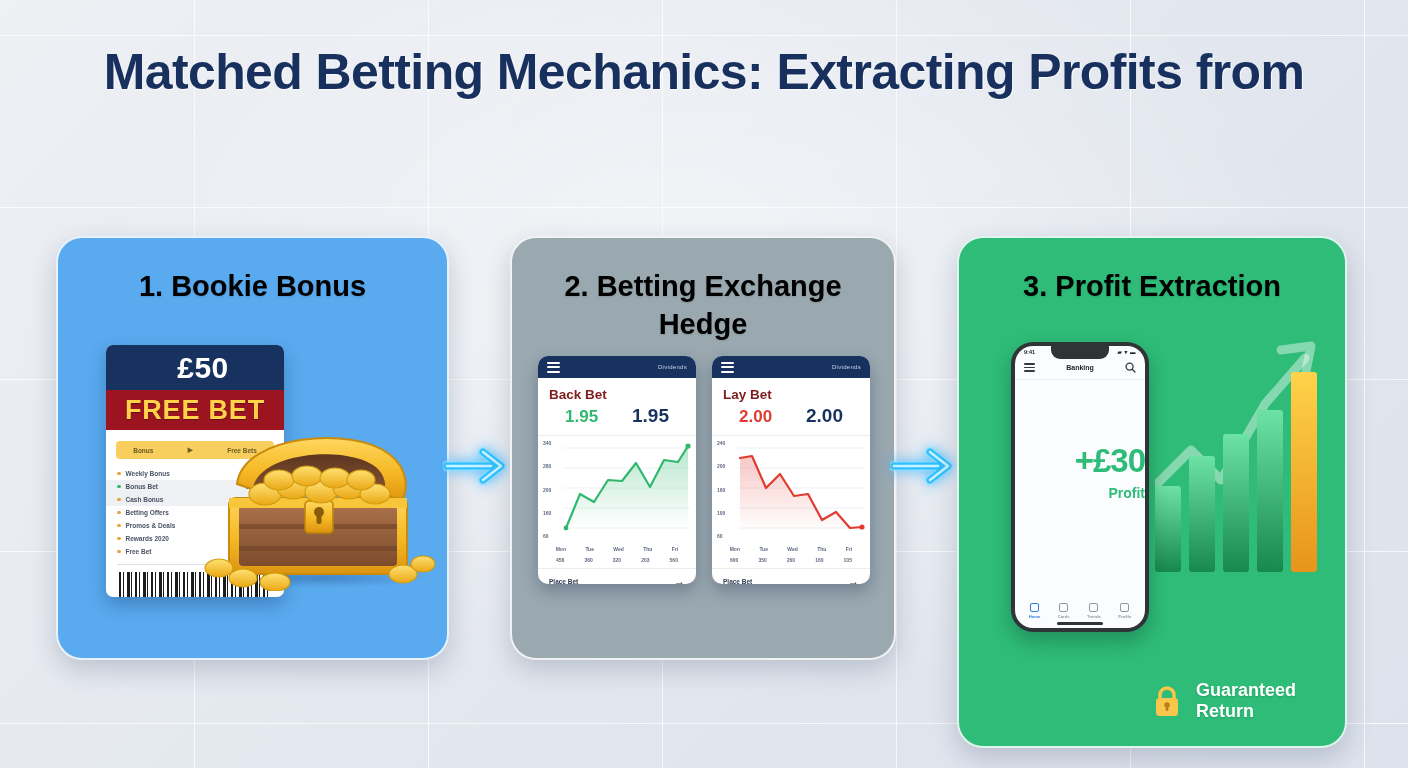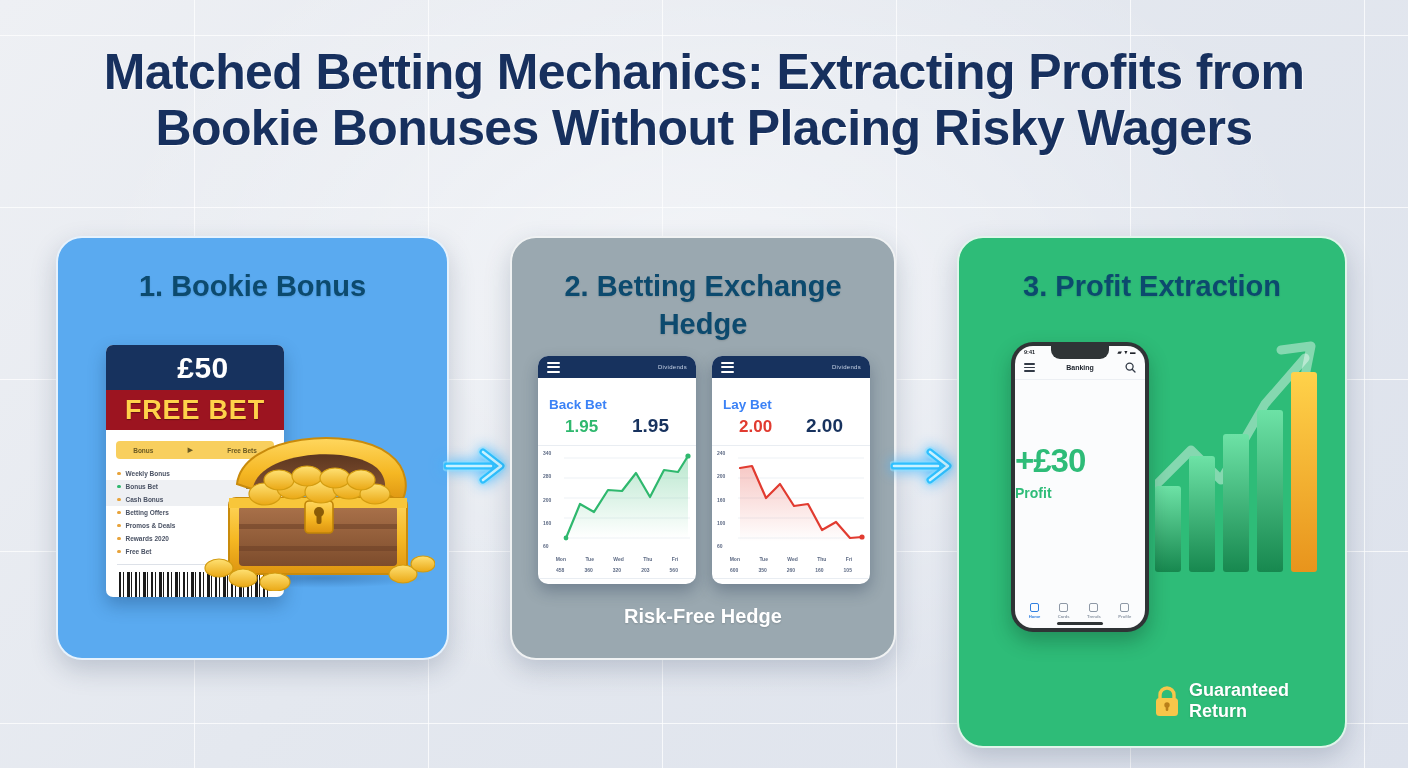--- a/index.html
+++ b/index.html
@@ -45,21 +45,21 @@
   .card{
     border-radius:26px; position:relative; overflow:hidden;
     box-shadow:0 10px 26px rgba(40,60,90,.22);
     border:2px solid rgba(255,255,255,.85);
   }
   #card-1{ width:393px; height:424px; background:#5aaaf0; }
   #card-2{ width:386px; height:424px; background:#9aa8b0; }
   #card-3{ width:390px; height:512px; background:#2ebc78; }
 
   .card-title{
-    color:#0c4a6e; font-weight:bold; font-size:29px;
+    color:#000000; font-weight:bold; font-size:29px;
     text-align:center; padding:30px 18px 0; line-height:1.3;
     text-shadow:0 1px 2px rgba(0,0,0,.12);
   }
 
   .gap{ width:61px; height:424px; position:relative; }
 
   
   .arrow-wrap{
     position:absolute; top:206px; left:-8px; width:78px; height:48px;
     display:flex; align-items:center; justify-content:center;
@@ -124,21 +124,21 @@
   }
   #phone-back{ left:26px; }
   #phone-lay{ left:200px; }
   .mp-topbar{
     height:22px; background:#17325e; display:flex; align-items:center;
     justify-content:space-between; padding:0 9px;
   }
   .mp-burger{ display:flex; flex-direction:column; gap:2.5px; }
   .mp-burger i{ display:block; width:13px; height:2px; background:#fff; border-radius:1px; }
   .mp-topright{ font-size:6px; color:#c7d3e6; filter:blur(.5px); letter-spacing:.3px; }
-  .mp-name{ padding:19px 11px 2px; font-size:13.5px; font-weight:bold; color:#3b82f6; }
+  .mp-name{ padding:9px 11px 2px; font-size:13.5px; font-weight:bold; color:#7f1d1d; }
   .mp-odds{
     display:flex; justify-content:space-between; align-items:baseline;
     padding:1px 27px 8px; font-size:17px; font-weight:bold;
   }
   .mp-odds .big{ font-size:19px; }
   .mp-odds.back .left{ color:#2fb86e; }
   .mp-odds.back .right{ color:#17325e; }
   .mp-odds.lay .left{ color:#e13b30; }
   .mp-odds.lay .right{ color:#17325e; }
   .mp-chart{ position:relative; height:108px; border-top:1px solid #e9edf2; }
@@ -186,21 +186,21 @@
   }
   #p3-status .icons{ letter-spacing:.6px; }
   #p3-header{
     display:flex; align-items:center; justify-content:space-between;
     padding:7px 9px 6px; border-bottom:1px solid #eceff3;
   }
   #p3-burger{ display:flex; flex-direction:column; gap:2px; }
   #p3-burger i{ display:block; width:11px; height:1.6px; background:#323a46; border-radius:1px; }
   #p3-title{ font-size:7px; font-weight:bold; color:#20262f; filter:blur(.4px); }
   #p3-profit{
-    position:absolute; top:96px; left:0; right:0; text-align:left;
+    position:absolute; top:96px; left:0; right:0; text-align:right;
   }
   #p3-amount{ font-size:33px; font-weight:bold; color:#2ebc78; letter-spacing:-1px; }
   #p3-label{ font-size:14px; font-weight:bold; color:#2ebc78; margin-top:5px; }
   #p3-nav{
     position:absolute; bottom:9px; left:0; right:0;
     display:flex; justify-content:space-around; align-items:flex-end;
     padding:0 5px;
   }
   .p3-nav-item{ text-align:center; }
   .p3-nav-ico{
@@ -210,36 +210,35 @@
   .p3-nav-item.active .p3-nav-ico{ border-color:#2f7fe0; }
   .p3-nav-txt{ font-size:4.2px; color:#8e98a6; font-weight:bold; filter:blur(.4px); }
   .p3-nav-item.active .p3-nav-txt{ color:#2f7fe0; }
   #p3-homebar{
     position:absolute; bottom:3px; left:50%; transform:translateX(-50%);
     width:46px; height:2.6px; background:#2f3436; border-radius:2px;
   }
   #bars-area{ position:absolute; left:196px; top:62px; width:186px; height:300px; }
   #guarantee{
     position:absolute; left:194px; bottom:24px; right:10px;
-    display:flex; align-items:center; gap:8px;
+    display:flex; align-items:center; gap:15px;
   }
   #guarantee-text{
     color:#fff; font-size:18px; font-weight:bold; line-height:1.18;
     text-shadow:0 1px 2px rgba(0,0,0,.16);
   }
 </style>
 </head>
 <body>
 
 <div id="bg-grid"></div>
 <div id="bg-vignette"></div>
 
 <div id="title-block">
   <div class="title-line">Matched Betting Mechanics: Extracting Profits from</div>
-  <div class="title-line">Bookie Bonuses Without Placing Risky Wagers</div>
 </div>
 
 <div id="cards">
 
   <div class="card" id="card-1">
     <div class="card-title">1. Bookie Bonus</div>
 
     <div id="chest-shadow"></div>
 
     <div id="voucher">
@@ -475,21 +474,20 @@
         <span>260</span>
         <span>160</span>
         <span>105</span>
       </div>
       <div class="mp-footer">
         <span>Place Bet</span>
         <span class="mp-arrow">→</span>
       </div>
     </div>
 
-    <div class="card2-caption">Risk-Free Hedge</div>
   </div>
 
   <div class="gap">
     <div class="arrow-wrap">
       <svg class="arrow-svg" width="74" height="42" viewBox="0 0 74 42">
         <path d="M4 21 H48 M40 7 L58 21 L40 35" fill="none" stroke="#8ee0ff" stroke-width="11" stroke-linecap="round" stroke-linejoin="round" opacity=".55"></path>
         <path d="M4 21 H48 M40 7 L58 21 L40 35" fill="none" stroke="#2fc0ff" stroke-width="7" stroke-linecap="round" stroke-linejoin="round"></path>
         <path d="M4 21 H48 M40 7 L58 21 L40 35" fill="none" stroke="#c9f2ff" stroke-width="2.6" stroke-linecap="round" stroke-linejoin="round"></path>
       </svg>
     </div>

